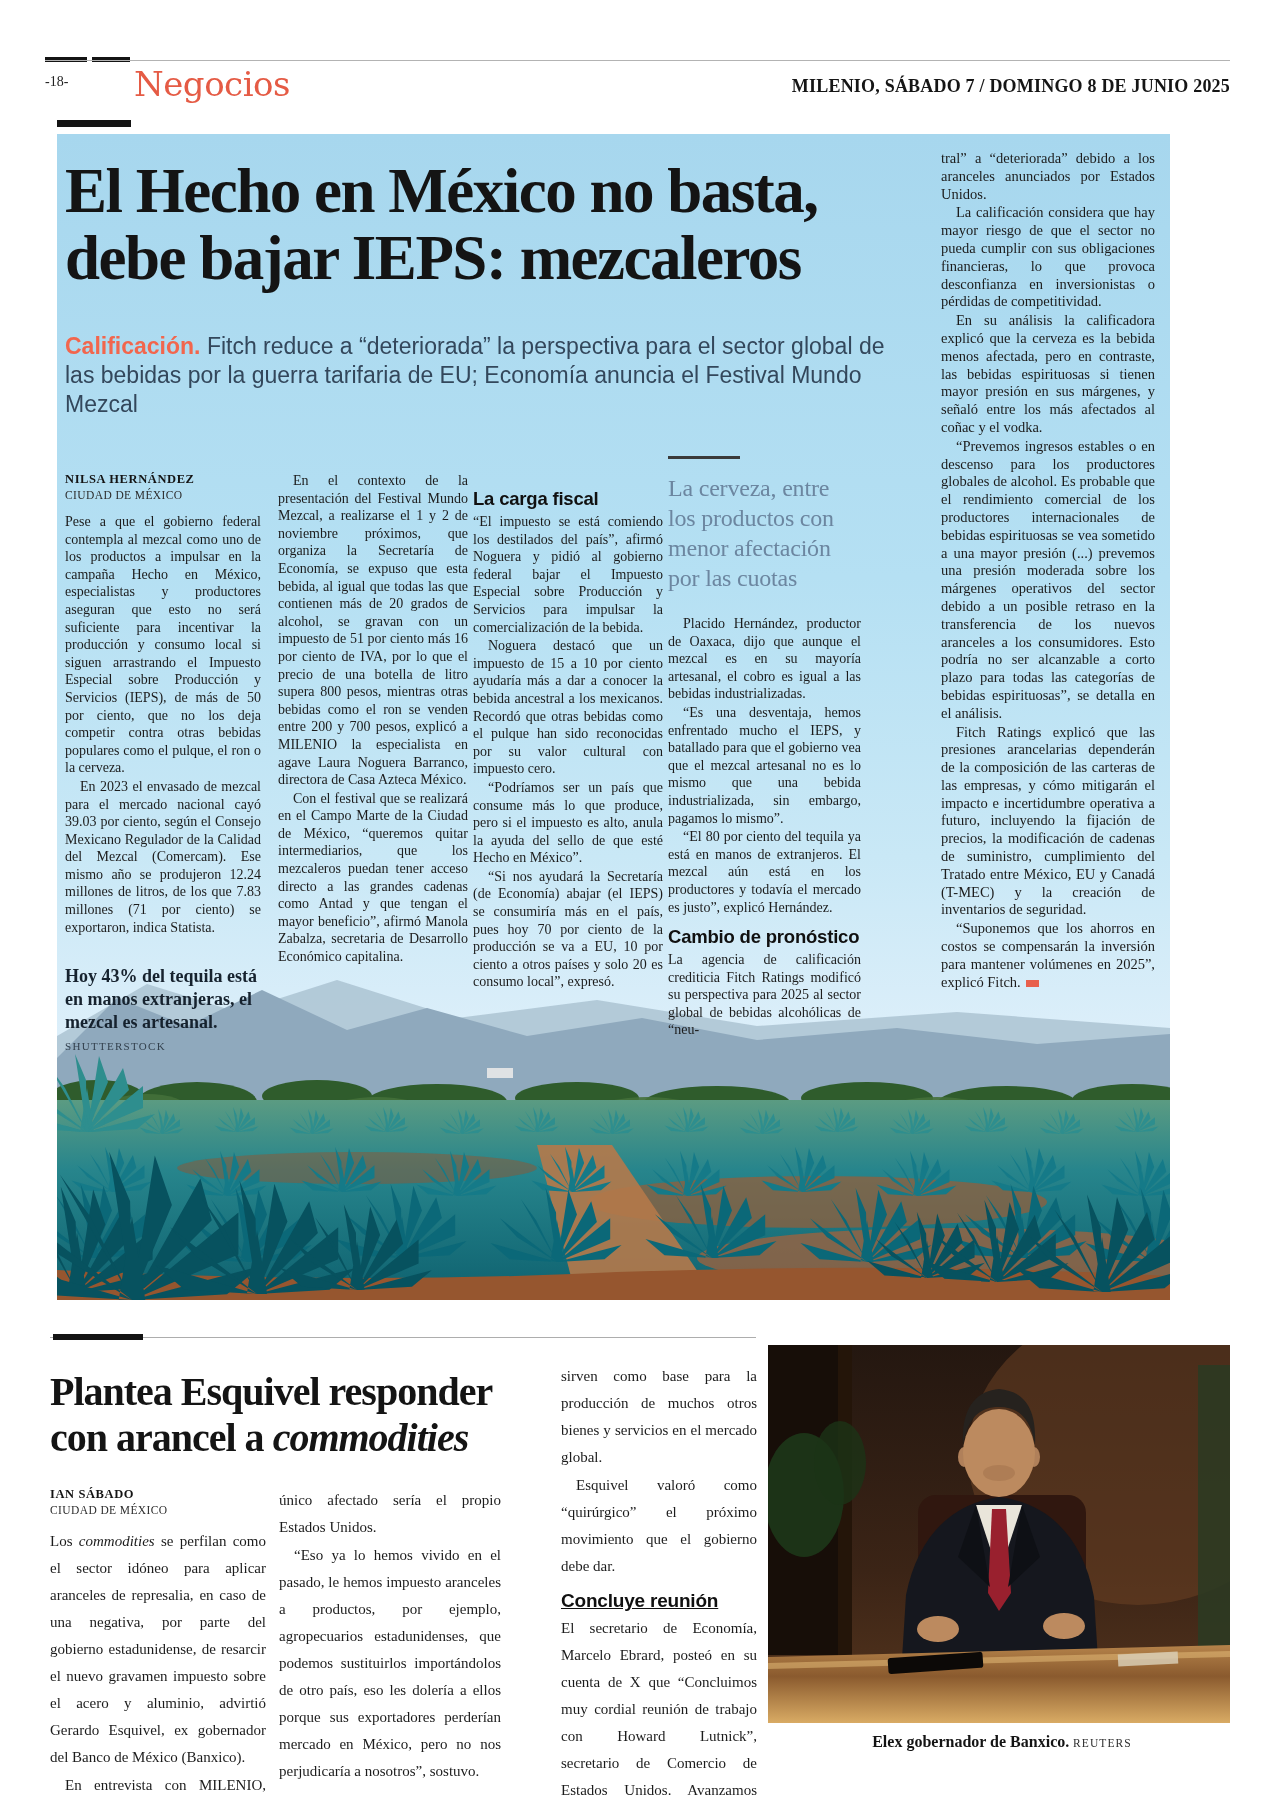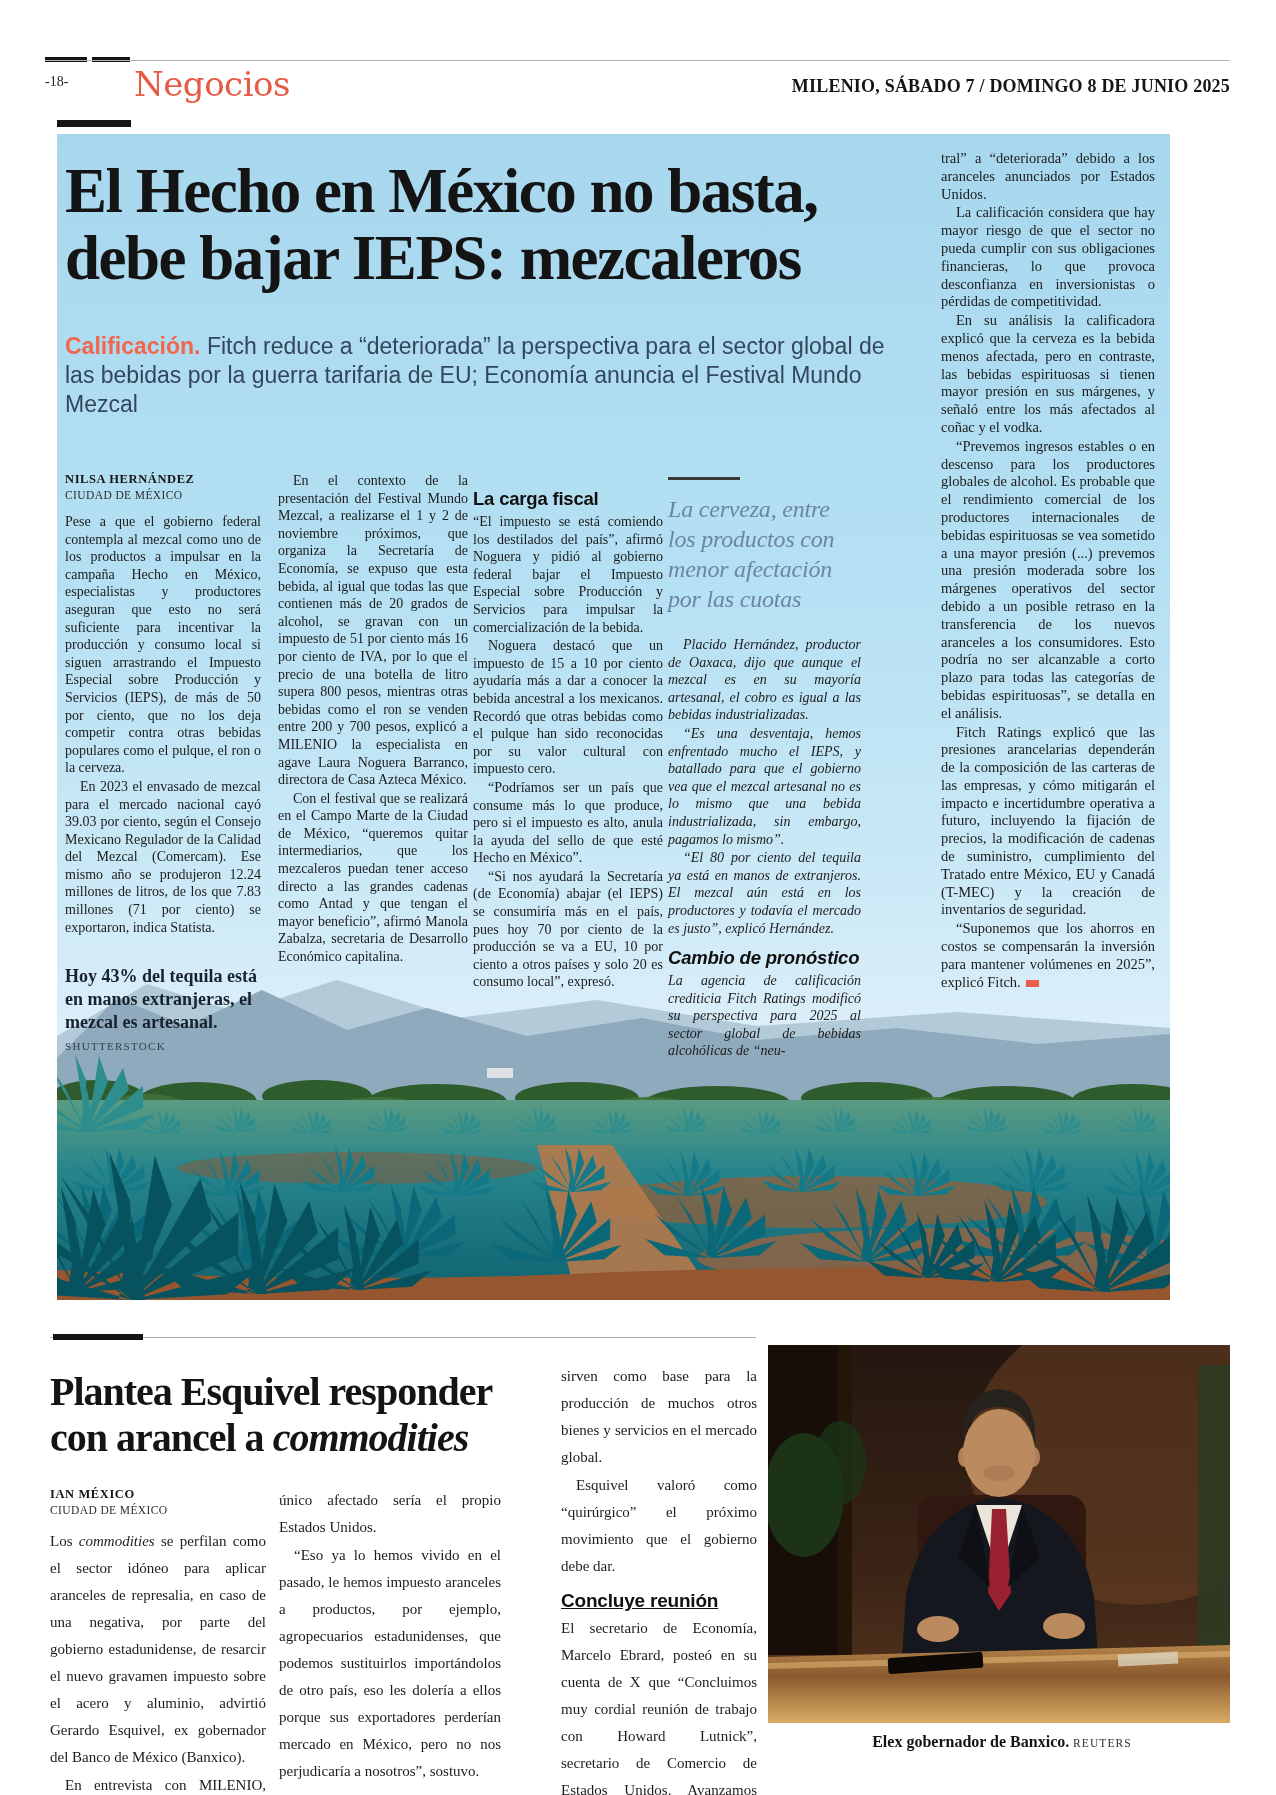--- a/index.html
+++ b/index.html
@@ -31,21 +31,21 @@
   .a1-headline{position:absolute;left:8px;top:38px;width:940px;font-weight:bold;
                font-size:63px;line-height:67px;letter-spacing:-1.5px;color:#141414;}
   .a1-deck{position:absolute;left:8px;top:212px;width:825px;
            font-family:"Liberation Sans",sans-serif;font-size:23px;line-height:29px;color:var(--deck);}
   .kick{color:var(--kicker);font-weight:bold;}
 
   .col{position:absolute;}
   .c1{left:8px;top:352px;width:196px;}
   .c2{left:221px;top:352px;width:190px;}
   .c3{left:416px;top:352px;width:190px;}
-  .c4{left:611px;top:353px;width:193px;font-style:italic;}
+  .c4{left:611px;top:332px;width:193px;}
   .c5{left:884px;top:30px;width:214px;}
 
   .byline{margin-bottom:12px;}
   .byl-name{font-weight:bold;font-size:12.5px;letter-spacing:.6px;color:#141414;}
   .byl-loc{font-size:11.5px;letter-spacing:.4px;color:#2c2c2c;margin-top:2px;}
 
   .collist p{font-size:14px;line-height:17.6px;text-align:justify;color:var(--ink);
              margin:0 0 1px;text-indent:15px;hyphens:auto;}
   .collist.cont p:first-child{text-indent:0;}
   .collist h3 + p{text-indent:0;}
@@ -258,21 +258,21 @@
     <div class="a2-line"></div>
     <div class="bar a2-seg"></div>
 
     <div class="a2-headline">
         <p class="blk-hl">Plantea Esquivel responder</p>
         <p class="blk-hl">con arancel a <i>commodities</i></p>
       </div>
 
     <div class="a2c1">
       <div class="byline">
-        <div class="byl-name">IAN MÉXICO</div>
+        <div class="byl-name">IAN SÁBADO</div>
         <div class="byl-loc">CIUDAD DE MÉXICO</div>
       </div>
       <div class="collist cont">
           <p>Los <i>commodities</i> se perfilan como el sector idóneo para aplicar aranceles de represalia, en caso de una negativa, por parte del gobierno estadunidense, de resarcir el nuevo gravamen impuesto sobre el acero y aluminio, advirtió Gerardo Esquivel, ex gobernador del Banco de México (Banxico).</p>
           <p>En entrevista con MILENIO, Esquivel dijo que el sector puede cambiar de proveedores y el</p>
         </div>
     </div>
 
     <div class="a2c2">
       <div class="collist cont">

